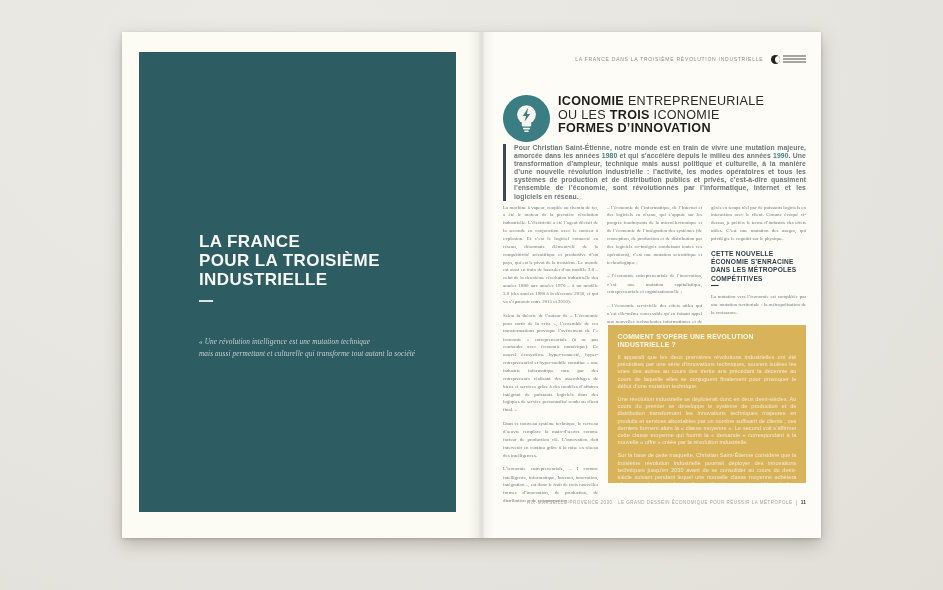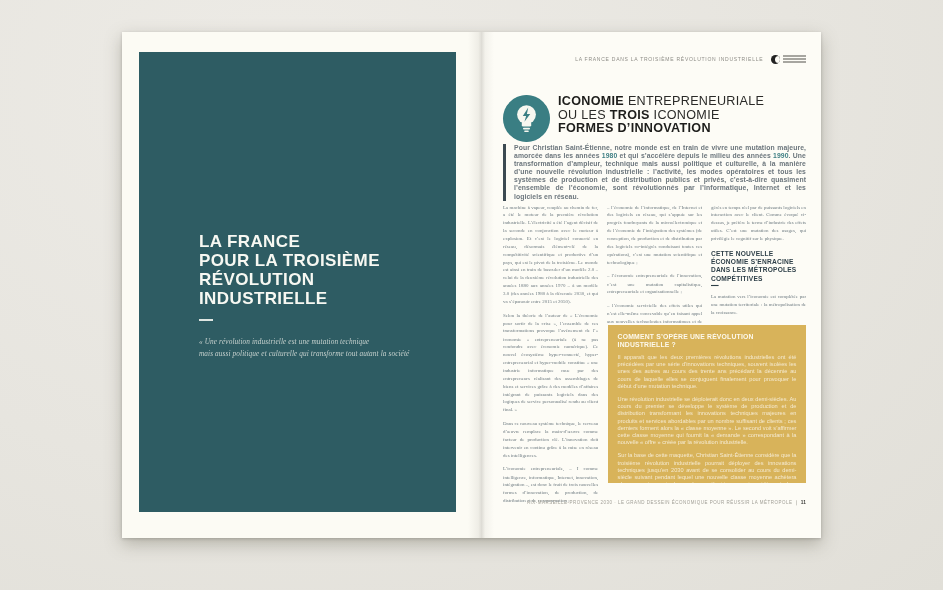--- a/index.html
+++ b/index.html
@@ -111,27 +111,26 @@
 </head>
 <body>
 
 <div class="spread">
 
   <div class="page page-left">
     <div class="cover-block">
       <div class="cover-title">
         <div>LA FRANCE</div>
         <div>POUR LA TROISIÈME</div>
-        <div>RÉVOLUTION</div>
         <div>INDUSTRIELLE</div>
         <div class="cover-dash"></div>
       </div>
       <div class="cover-quote">
-        <div>« Une révolution industrielle est une mutation technique</div>
-        <div>mais aussi politique et culturelle qui transforme tout autant la société</div>
+        <div>« Une révolution intelligence est une mutation technique</div>
+        <div>mais aussi permettant et culturelle qui transforme tout autant la société</div>
       </div>
     </div>
   </div>
 
   <div class="fold"></div>
 
   <div class="page page-right">
 
     <div class="runhead-row">
       <span class="runhead">LA FRANCE DANS LA TROISIÈME RÉVOLUTION INDUSTRIELLE</span>

